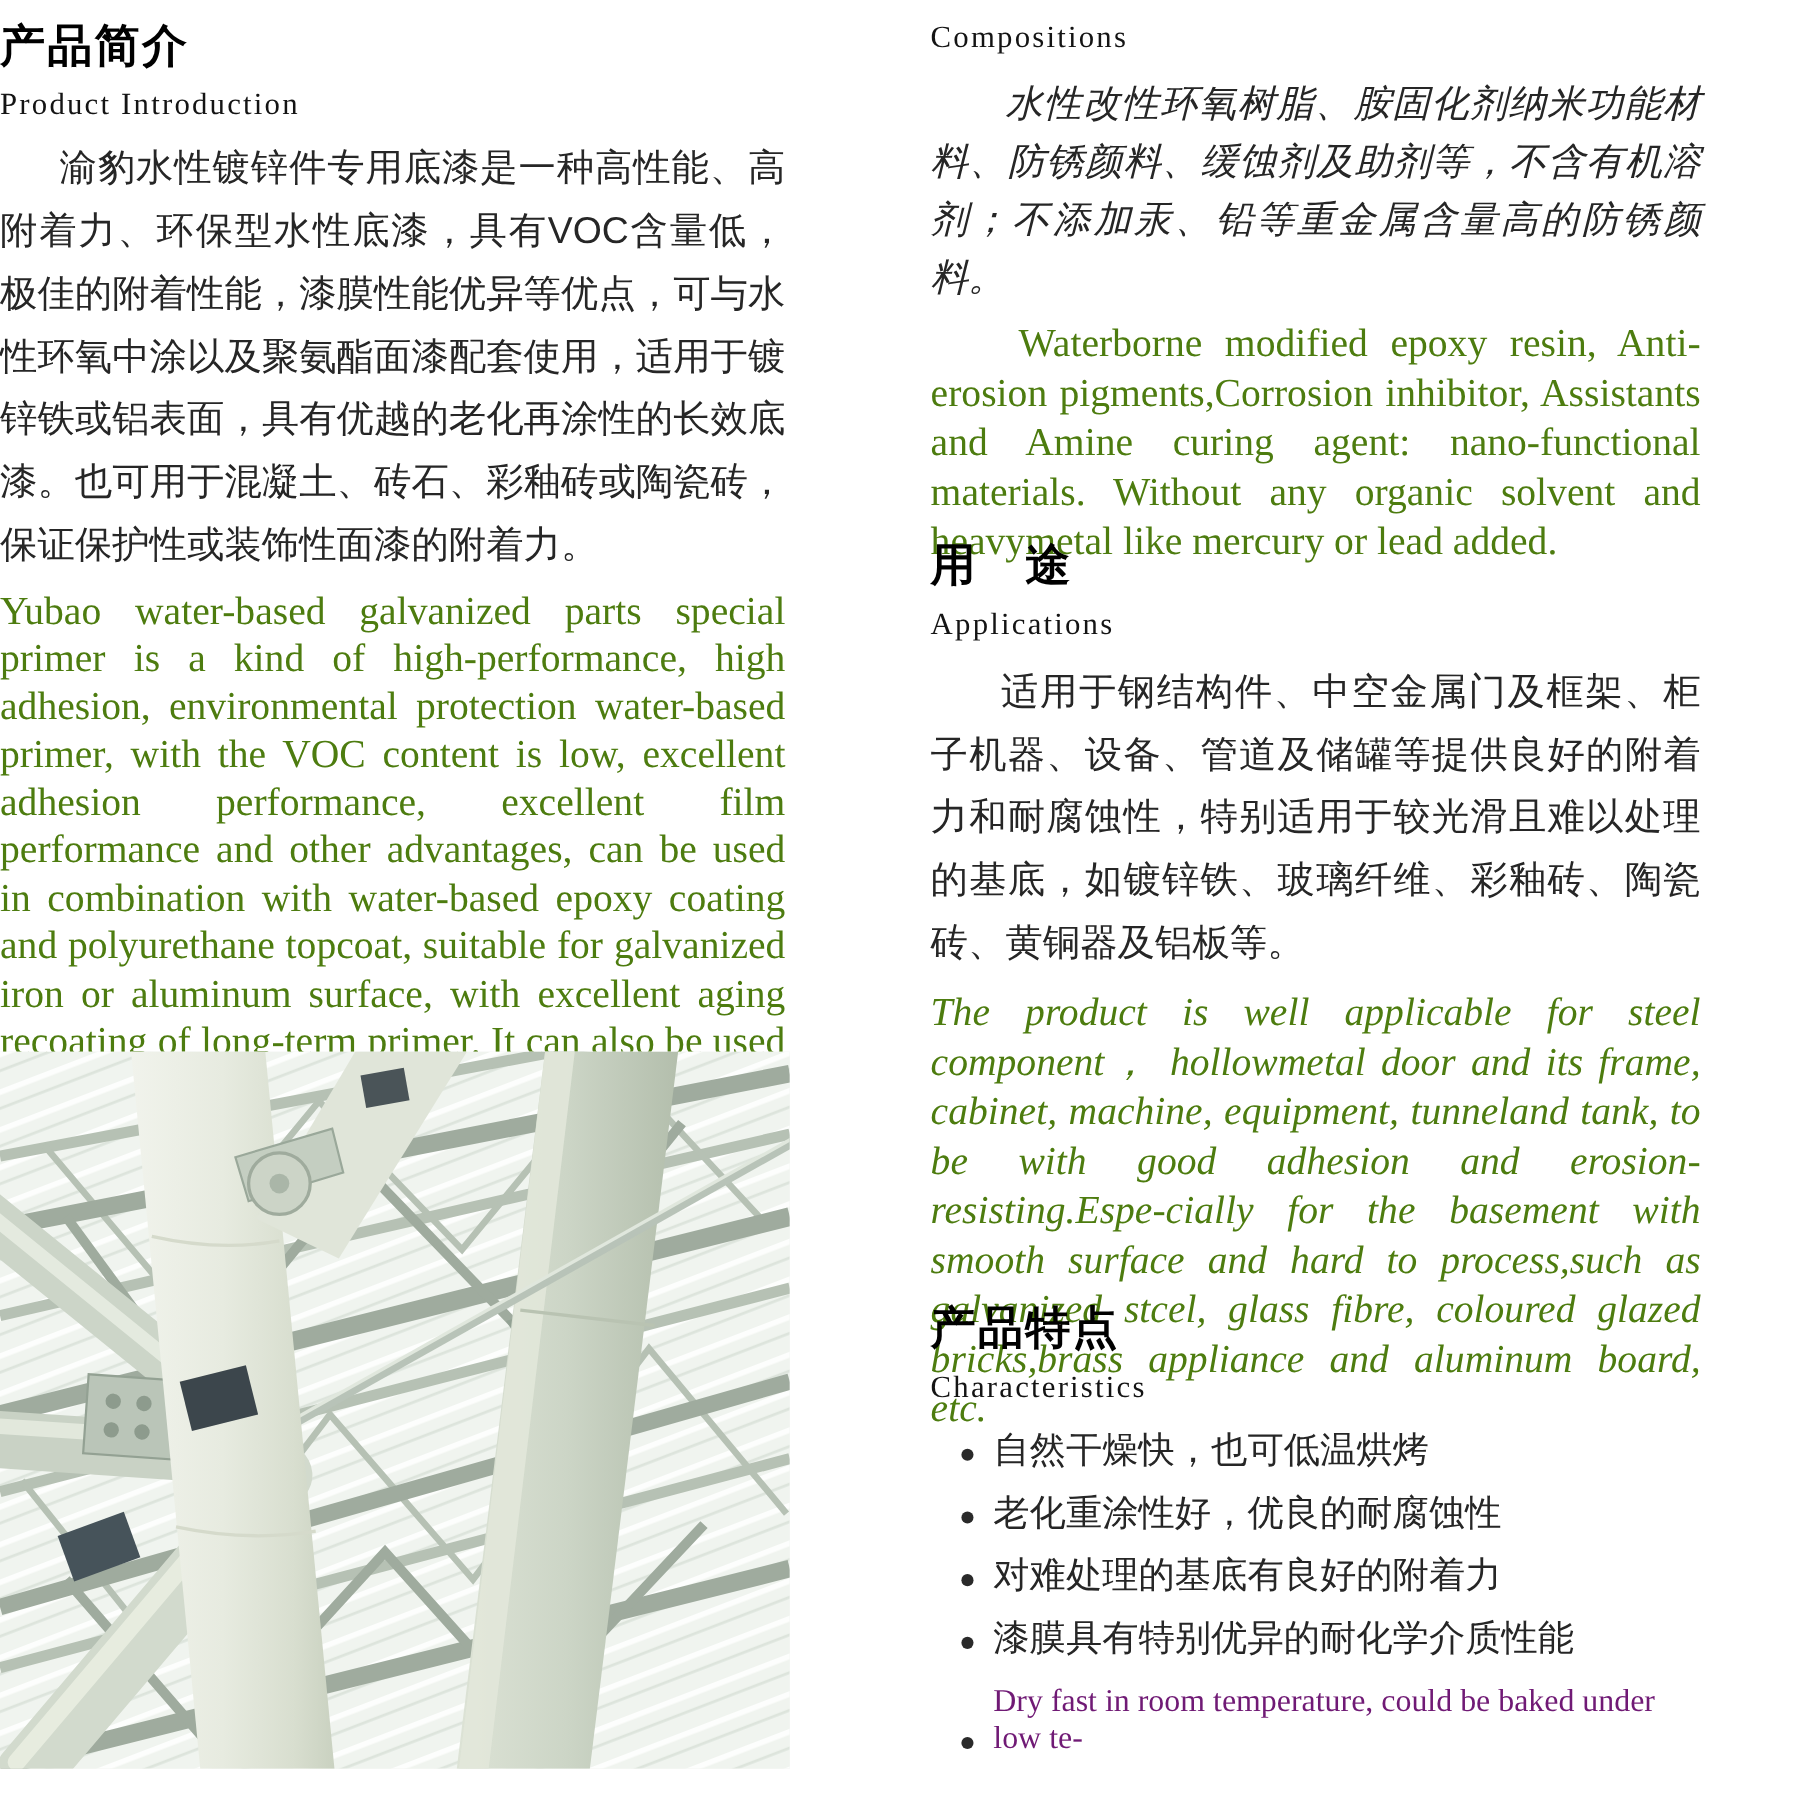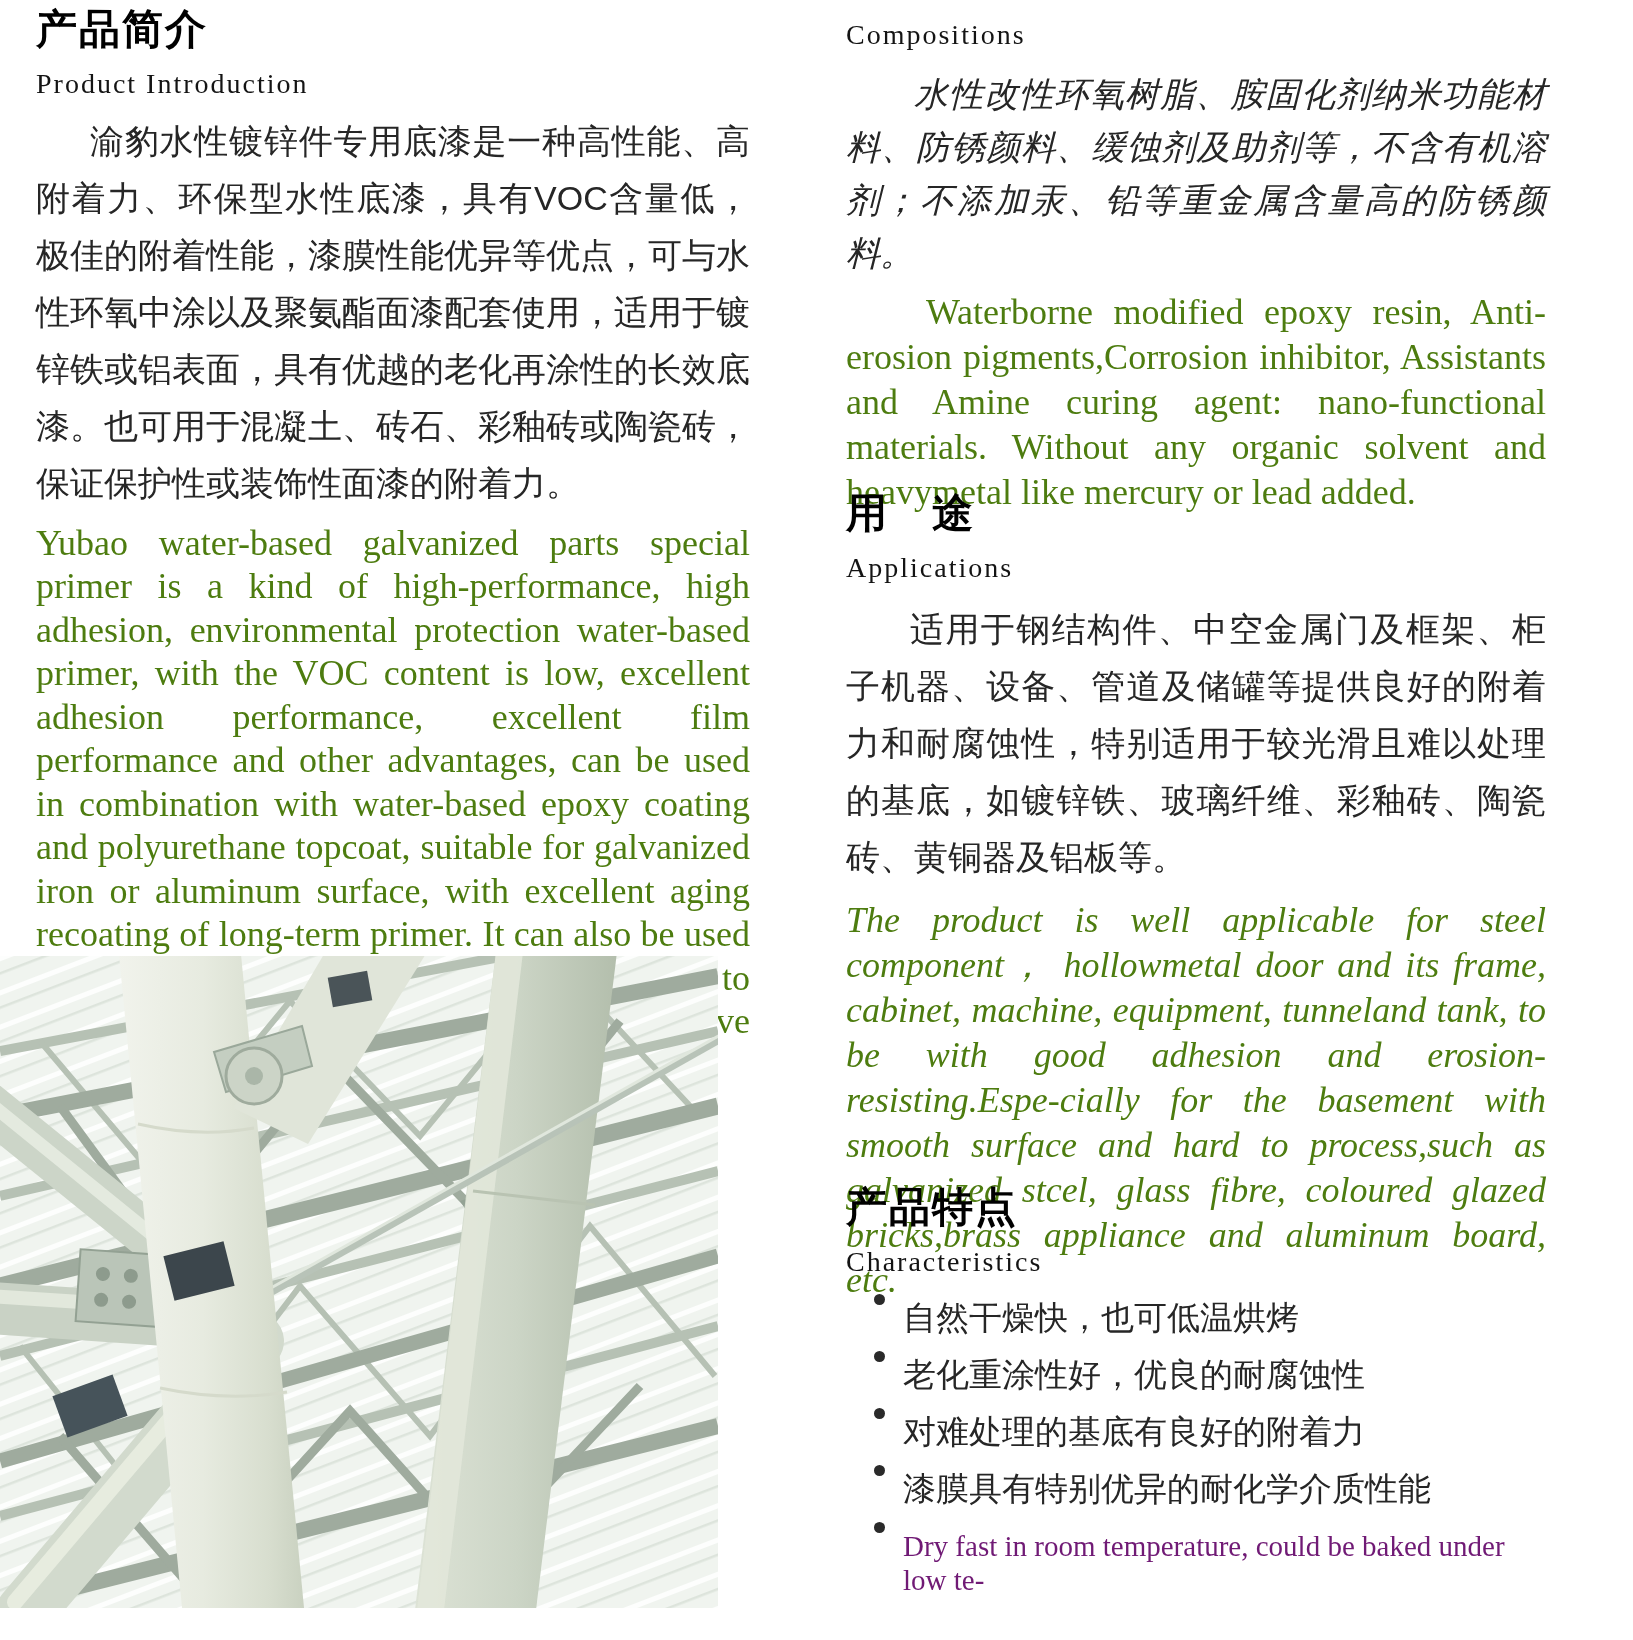--- a/index.html
+++ b/index.html
@@ -10,37 +10,37 @@
   }
   
   .h-zh{font-weight:700;color:#000;font-size:41px;line-height:1.15;letter-spacing:2px;margin:0;}
   .h-zh.spread{letter-spacing:1.1em;}
   .h-en{font-family:"Liberation Serif", serif;font-weight:400;color:#141414;
         font-size:28px;line-height:1.2;margin:14px 0 0 0;letter-spacing:2px;}
   .zh-body{font-size:34px;color:#262626;text-align:justify;margin:0;}
   .en-body{font-family:"Liberation Serif", serif;font-size:36px;color:#4d7c0f;
            text-align:justify;margin:0;}
   
-  .col-left{position:absolute;left:0;top:0;width:714px;margin-left:36px;}
+  .col-left{position:absolute;left:0;top:12px;width:714px;}
   .col-left .h-zh{margin-top:6px;}
   .intro-zh{margin-top:12px;line-height:57px;text-indent:54px;}
   .intro-en{margin-top:10px;line-height:43.5px;font-family:Liberation Serif, serif;}
   .photo{position:absolute;left:0;top:956px;width:718px;height:652px;margin:0;
          overflow:hidden;background:#f3f6f2;}
   
   .sec{position:absolute;left:846px;width:700px;}
   #sec-comp{top:4px;}
   #sec-app{top:490px;}
   #sec-char{top:1184px;}
   .comp-zh{margin-top:16px;line-height:53px;text-indent:68px;font-style:italic;}
   .comp-en{margin-top:10px;line-height:45px;text-indent:80px;}
   .app-zh{margin-top:16px;line-height:57px;text-indent:64px;}
   .app-en{margin-top:12px;line-height:45px;font-style:italic;}
   .bullets{margin-top:22px;}
-  .bullet-row{display:flex;align-items:flex-start;margin:0 0 23px 28px;
+  .bullet-row{display:flex;align-items:flex-end;margin:0 0 23px 28px;
               font-size:33px;line-height:34px;color:#262626;}
   .bullet-row.en{font-family:"Liberation Serif", serif;font-size:29px;color:#701a75;}
   .dot{width:11px;height:11px;border-radius:50%;background:#2a2a2a;flex:0 0 auto;
        margin-right:18px;position:relative;top:-7px;}
 </style>
 </head>
 <body>
 
 <section class="col-left">
   <h1 class="h-zh">产品简介</h1>

